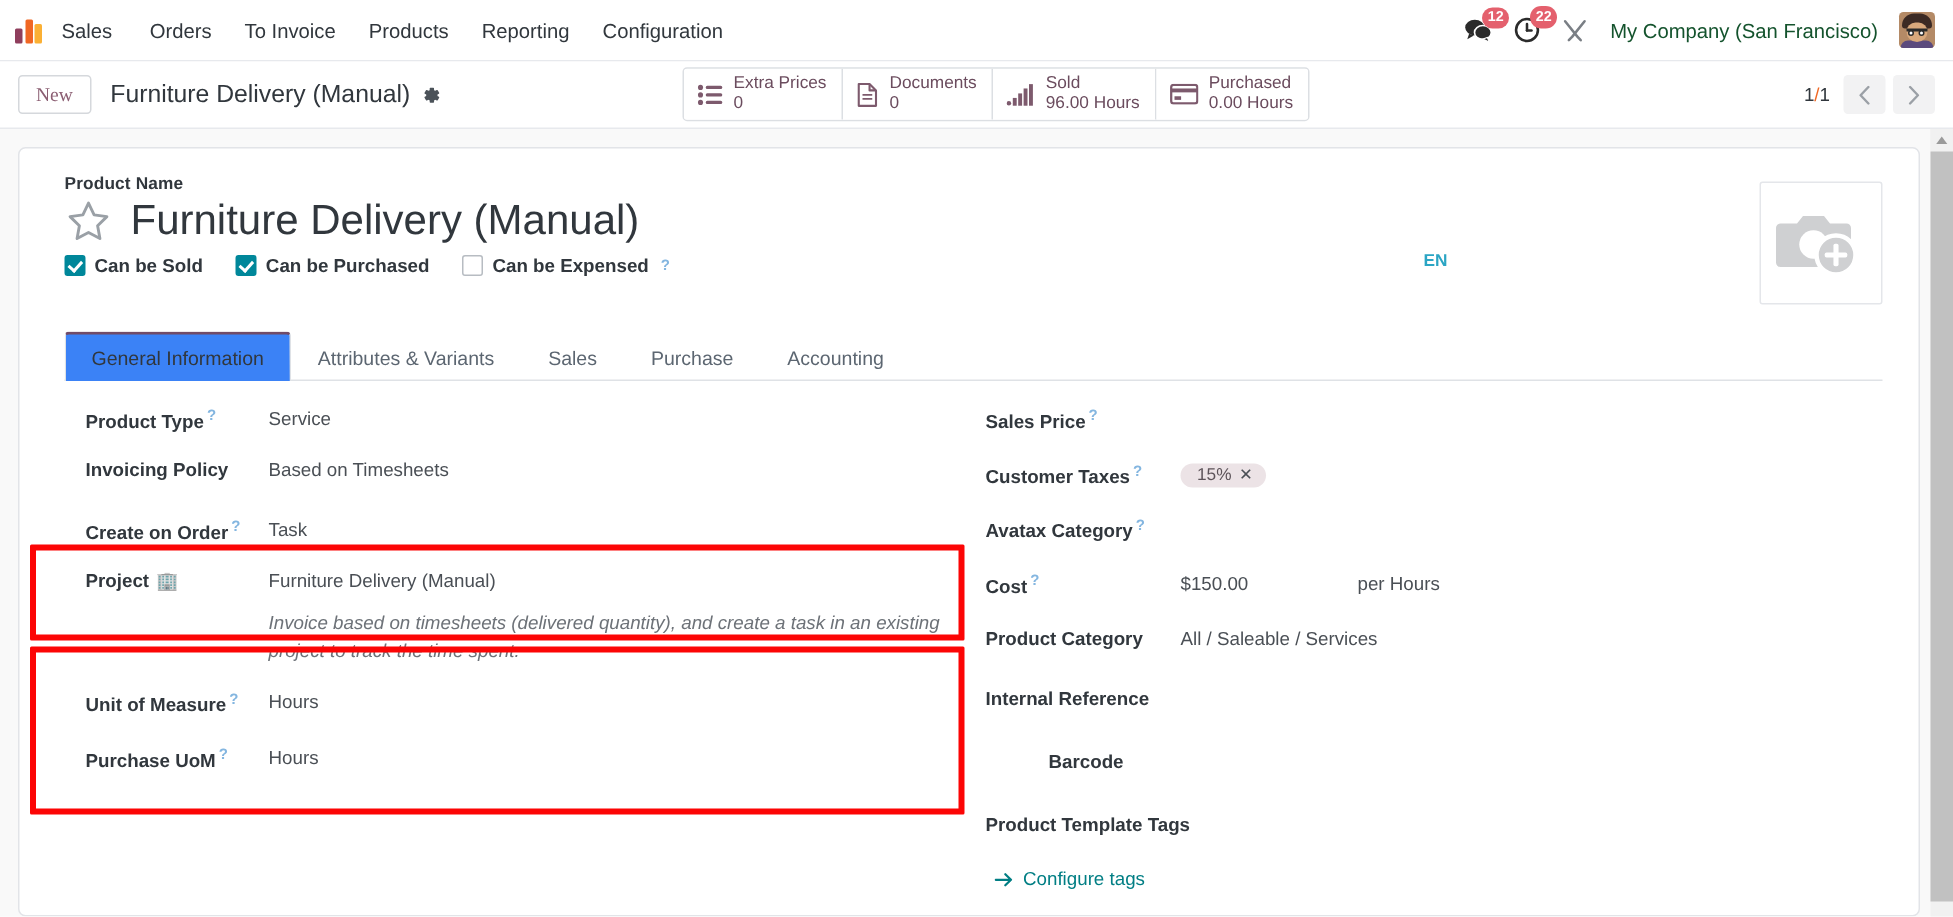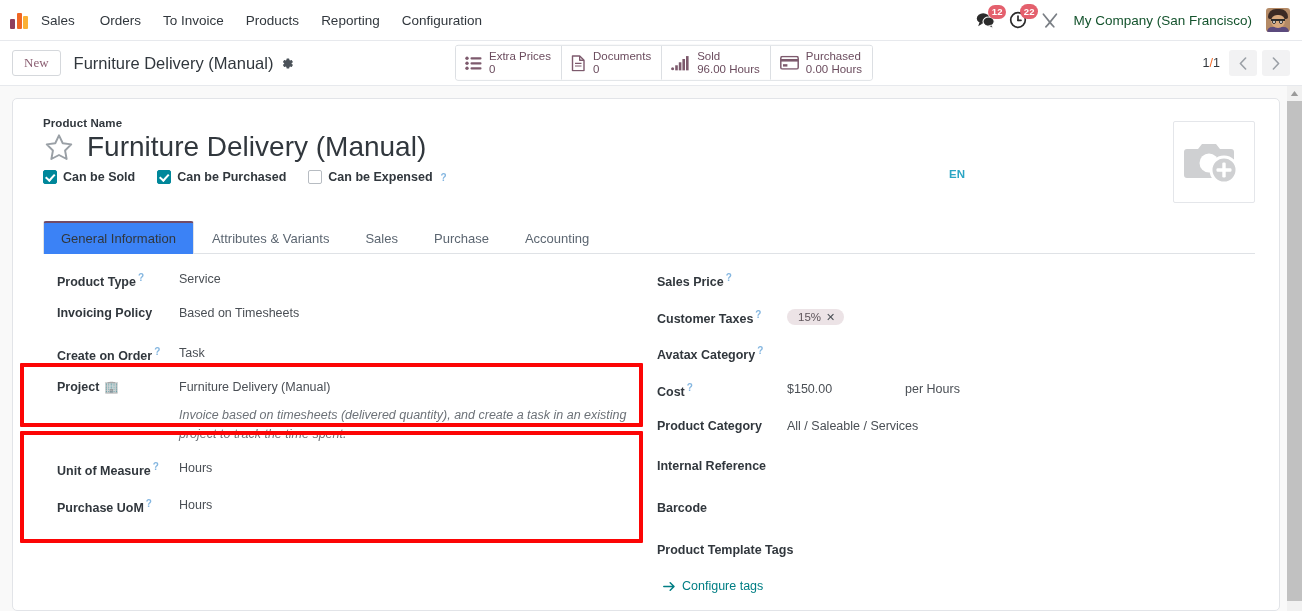--- a/index.html
+++ b/index.html
@@ -644,21 +644,21 @@
         <div class="frow" style="margin-bottom:16px;">
           <div class="flabel wide">Product Category</div>
           <div class="fvalue">All / Saleable / Services</div>
         </div>
 
         <div class="frow" style="margin-bottom:18px;">
           <div class="flabel wide">Internal Reference</div>
           <div class="fvalue"></div>
         </div>
 
-        <div class="frow" style="margin-bottom:18px;">
+        <div class="frow" style="margin-bottom:18px;margin-left:42px;">
           <div class="flabel wide">Barcode</div>
           <div class="fvalue"></div>
         </div>
 
         <div class="frow" style="margin-bottom:14px;">
           <div class="flabel wide" style="width:auto;">Product Template Tags</div>
         </div>
 
         <div class="frow" style="margin-bottom:14px; padding-left:6px;">
           <span class="configure-tags">

